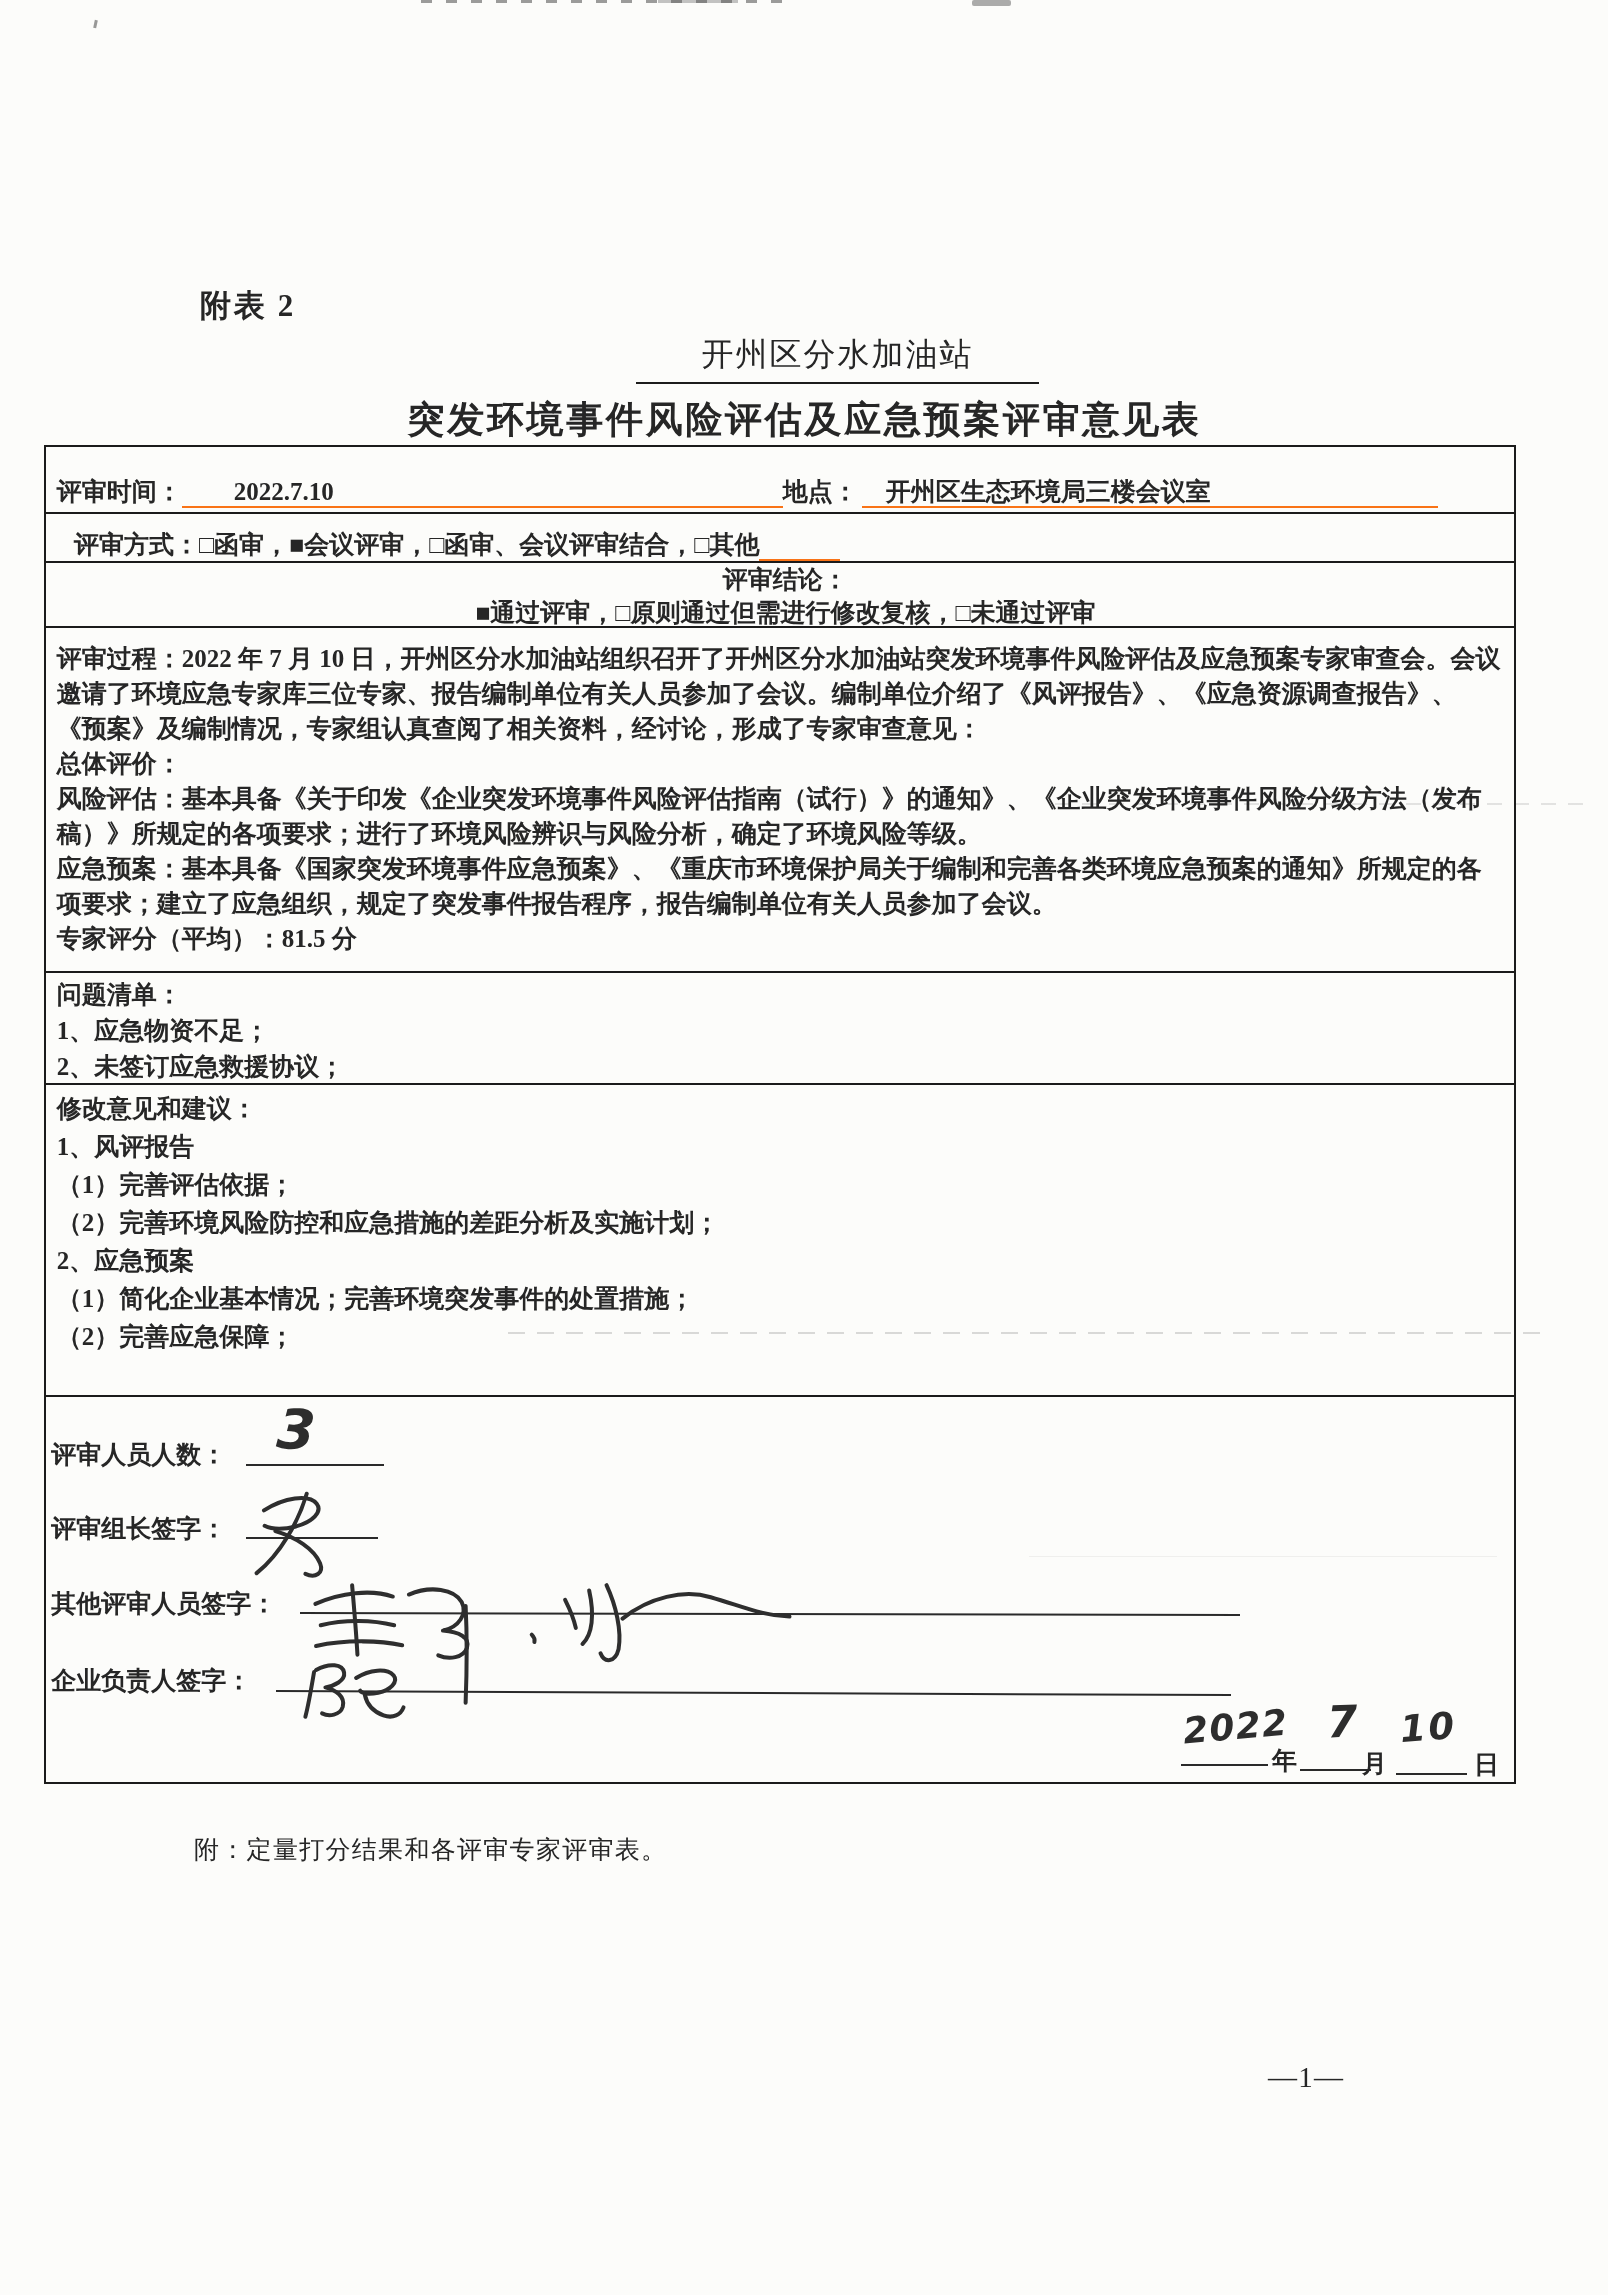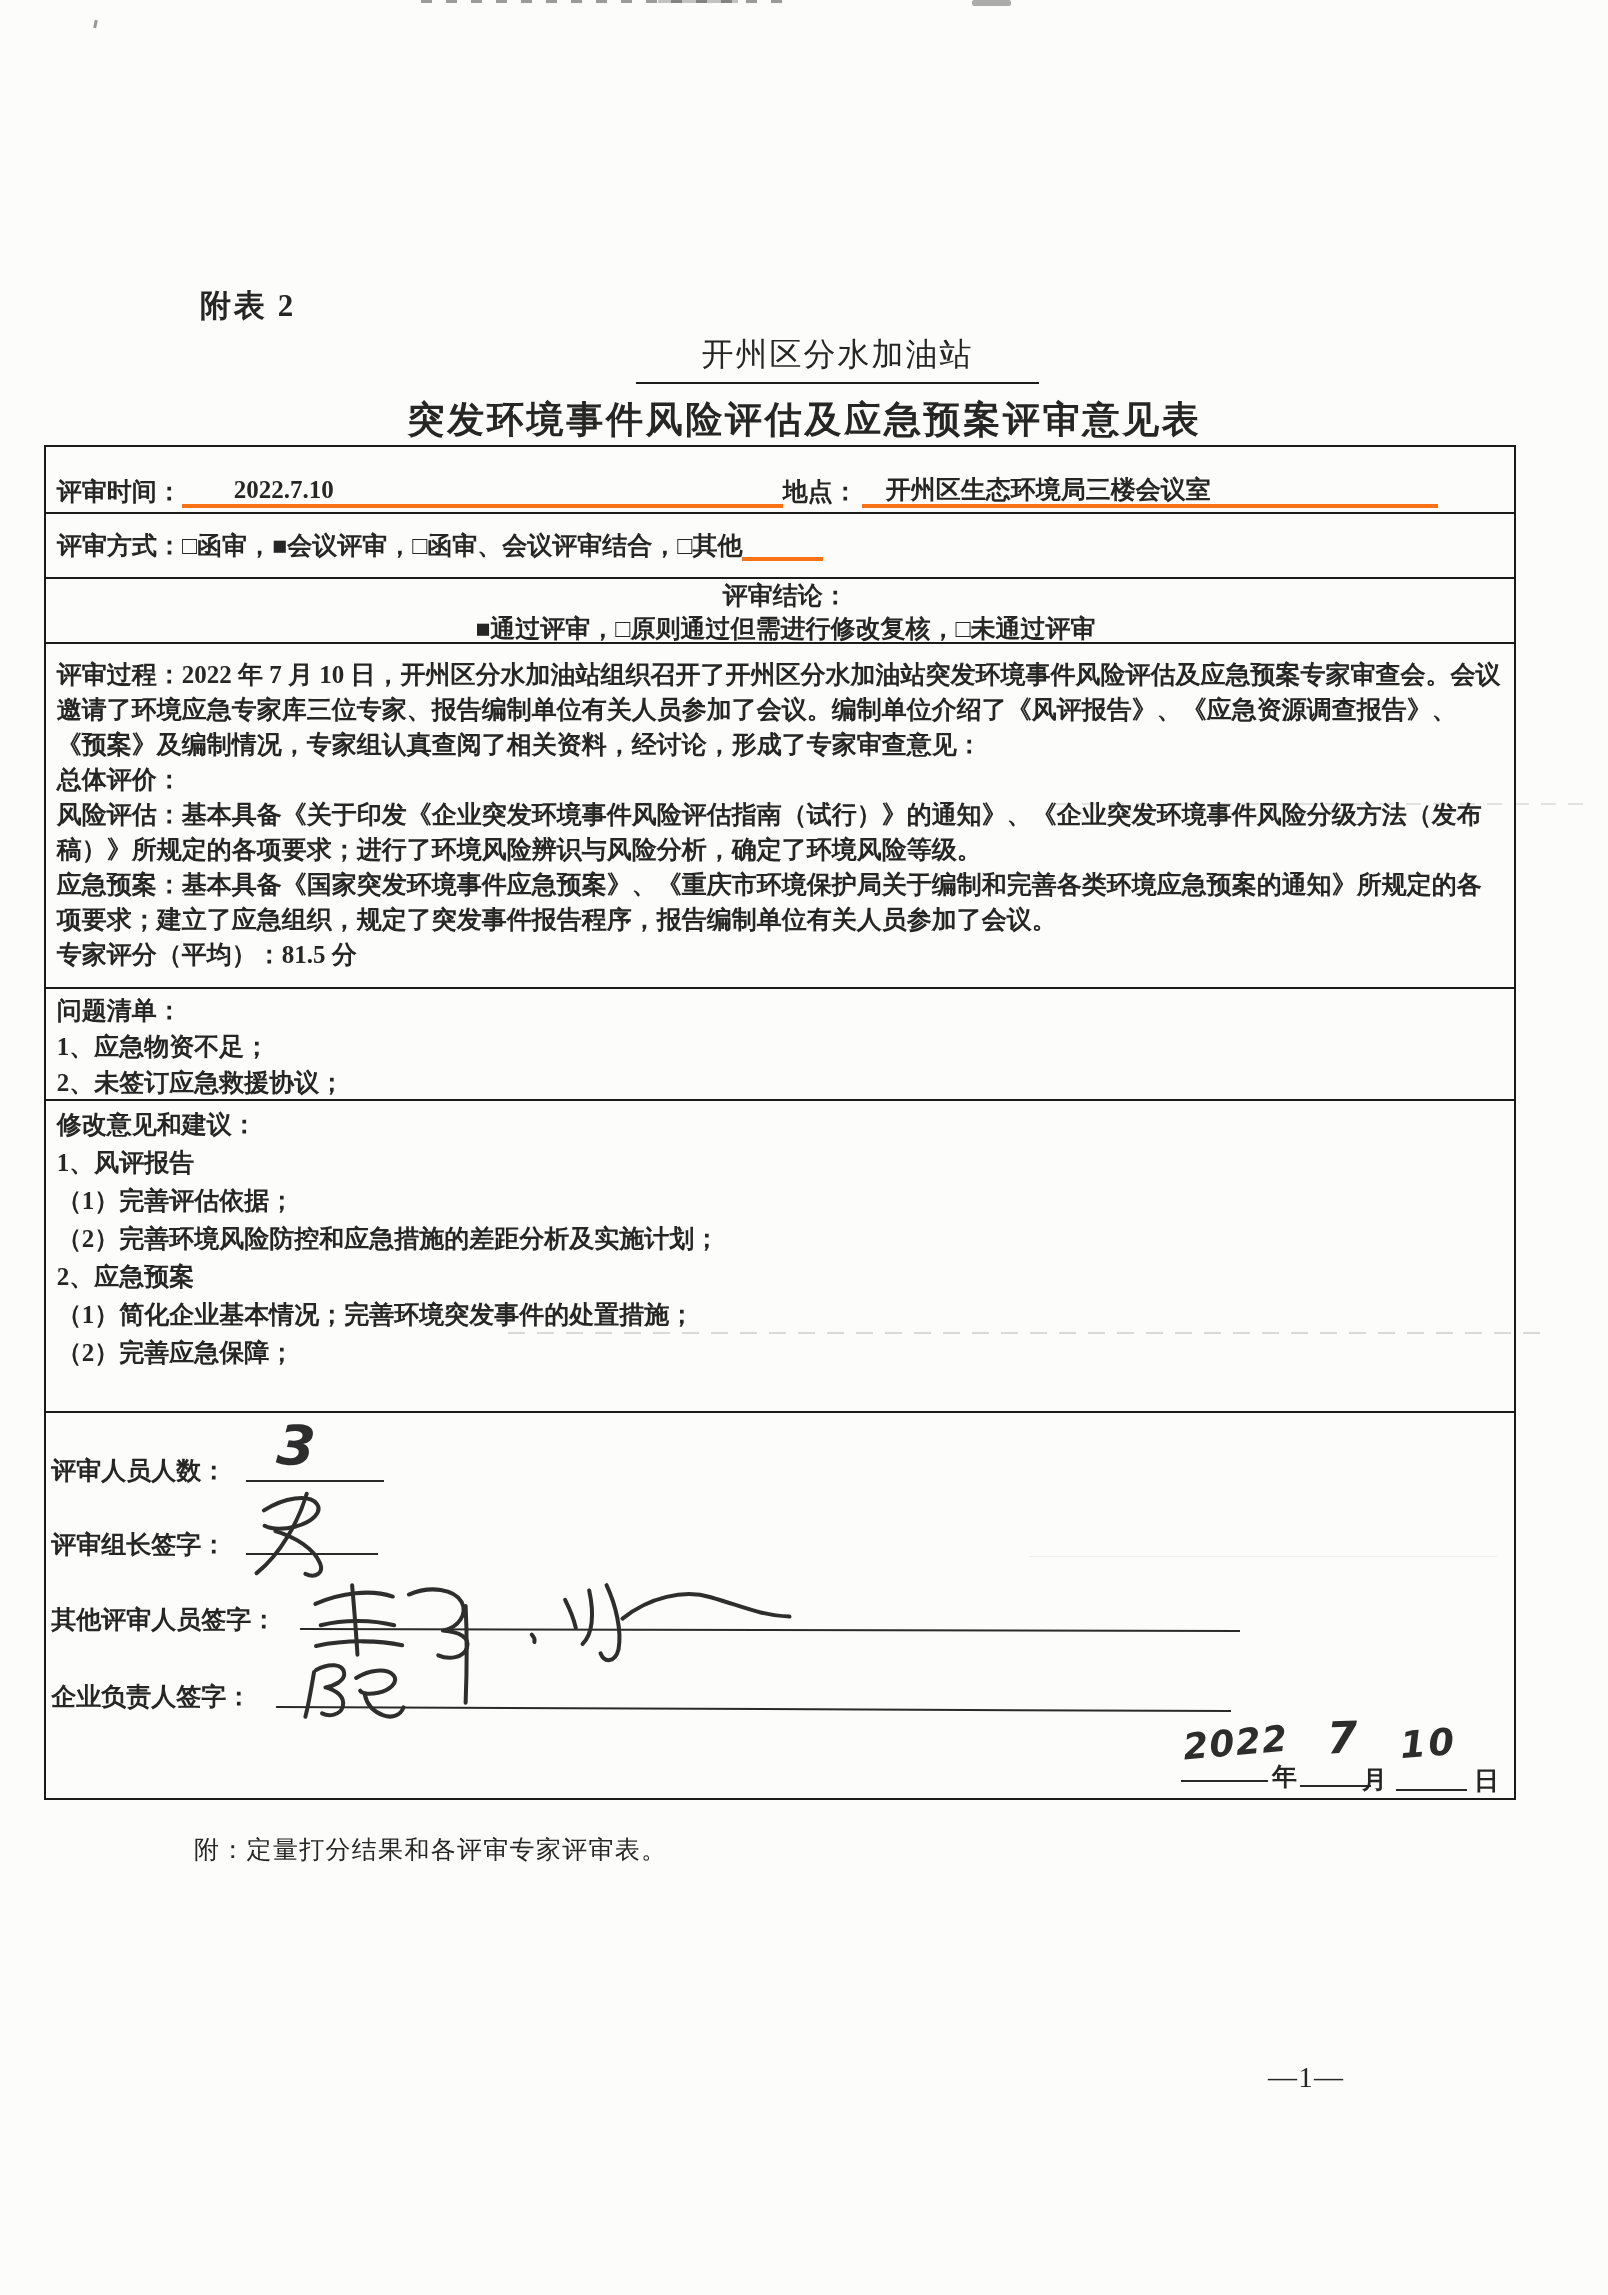--- a/index.html
+++ b/index.html
@@ -31,28 +31,28 @@
     font-size:37px;font-weight:bold;letter-spacing:2.7px;
   }
 
   .doc-table{
     position:absolute;left:44px;top:445px;width:1472px;
     border:2px solid #1b1b1b;box-sizing:border-box;background:transparent;font-weight:bold;
   }
   .row{box-sizing:border-box;position:relative;font-size:25px;}
   .row + .row{border-top:2px solid #1b1b1b;}
   .r1{height:65px;display:flex;align-items:flex-end;padding:0 0 4px 10.7px;}
-  .r2{height:65px;display:flex;align-items:center;padding-left:11px;}
+  .r2{height:49px;display:flex;align-items:flex-end;padding-left:28px;}
   .r3{height:65px;display:flex;align-items:center;padding-left:10.7px;flex-direction:column;}
   .r4{height:345px;padding:13.4px 13.4px 0 10.7px;line-height:35px;overflow:hidden;}
   .r5{height:112px;padding:4px 13.4px 0 10.7px;line-height:36px;overflow:hidden;}
   .r6{height:312px;padding:5.3px 13.4px 0 10.7px;line-height:38px;overflow:hidden;}
   .r7{height:387px;}
 
-  .blank{display:inline-block;border-bottom:4px solid #f97316;line-height:29px;}
+  .blank{display:inline-block;border-bottom:2px solid #f97316;line-height:29px;}
   .b-time{width:601px;padding-left:52px;box-sizing:border-box;}
   .b-place{width:576px;padding-left:24px;box-sizing:border-box;margin-left:4px;}
   .b-tail{width:81px;height:27px;vertical-align:bottom;}
   .lbl{white-space:nowrap;}
 
   
   .r7 .abs{position:absolute;white-space:nowrap;}
   .u{position:absolute;border-bottom:2px solid #2a2a2a;height:0;}
   .u-count{left:200px;top:67px;width:138px;}
   .u-leader{left:200px;top:140px;width:132px;}

